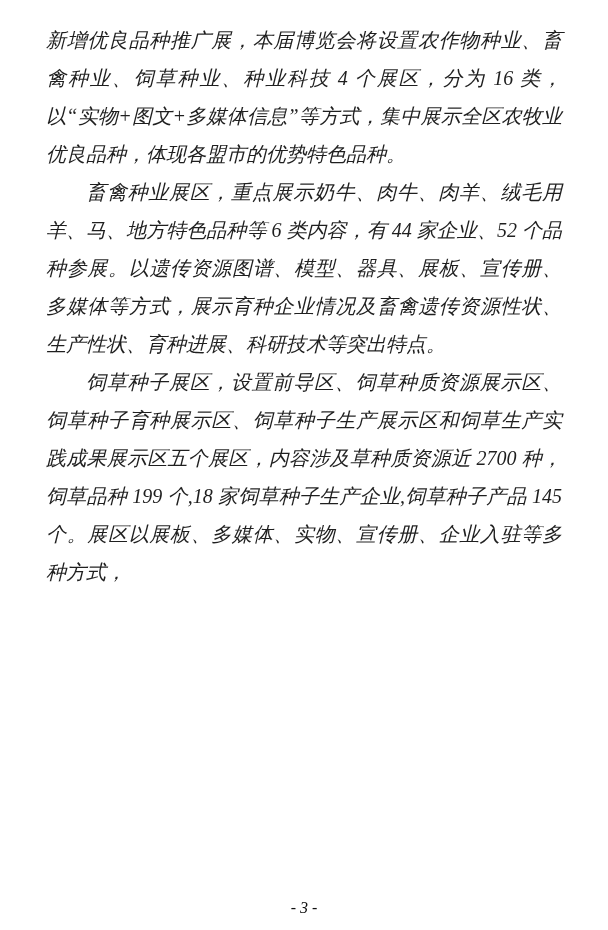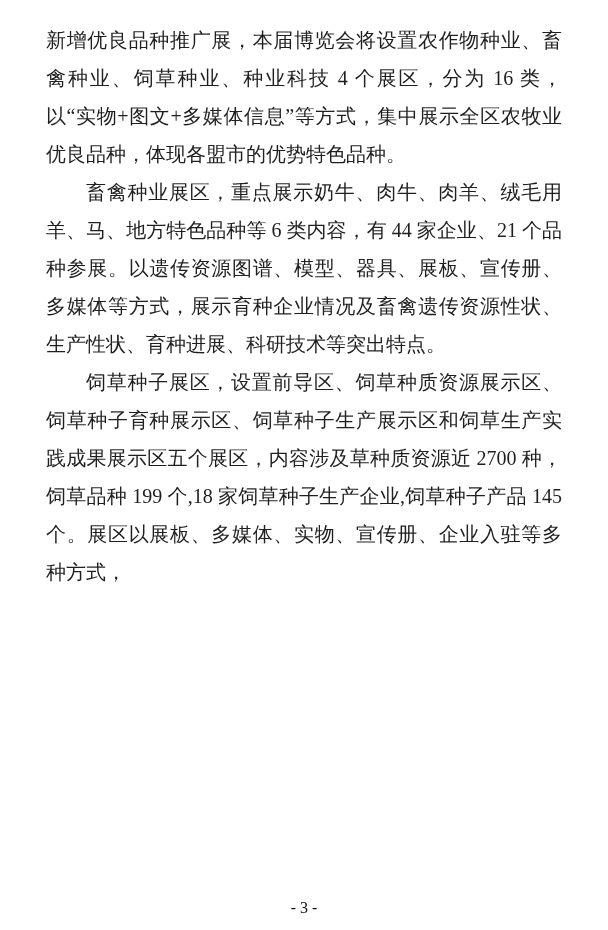--- a/index.html
+++ b/index.html
@@ -8,20 +8,21 @@
     background: #ffffff;
   }
   .doc-page {
     position: relative;
     width: 608px;
     height: 930px;
     background: #ffffff;
     overflow: hidden;
     font-family: "Liberation Serif", "DejaVu Serif", serif;
     color: #1f1f1f;
+    font-style: italic;
   }
   .doc-content {
     position: absolute;
     top: 21px;
     left: 46px;
     width: 516px;
   }
   .para {
     margin: 0;
     font-size: 20px;
@@ -44,17 +45,17 @@
     color: #111111;
     font-family: "Liberation Serif", "DejaVu Serif", serif;
   }
 </style>
 </head>
 <body>
 
 <div class="doc-page">
   <div class="doc-content">
     <p class="para continuation">新增优良品种推广展，本届博览会将设置农作物种业、畜禽种业、饲草种业、种业科技 4 个展区，分为 16 类，以“实物+图文+多媒体信息”等方式，集中展示全区农牧业优良品种，体现各盟市的优势特色品种。</p>
-    <p class="para">畜禽种业展区，重点展示奶牛、肉牛、肉羊、绒毛用羊、马、地方特色品种等 6 类内容，有 44 家企业、21 个品种参展。以遗传资源图谱、模型、器具、展板、宣传册、多媒体等方式，展示育种企业情况及畜禽遗传资源性状、生产性状、育种进展、科研技术等突出特点。</p>
+    <p class="para">畜禽种业展区，重点展示奶牛、肉牛、肉羊、绒毛用羊、马、地方特色品种等 6 类内容，有 44 家企业、52 个品种参展。以遗传资源图谱、模型、器具、展板、宣传册、多媒体等方式，展示育种企业情况及畜禽遗传资源性状、生产性状、育种进展、科研技术等突出特点。</p>
     <p class="para">饲草种子展区，设置前导区、饲草种质资源展示区、饲草种子育种展示区、饲草种子生产展示区和饲草生产实践成果展示区五个展区，内容涉及草种质资源近 2700 种，饲草品种 199 个,18 家饲草种子生产企业,饲草种子产品 145 个。展区以展板、多媒体、实物、宣传册、企业入驻等多种方式，</p>
   </div>
   <div class="page-number">- 3 -</div>
 </div>
 
 </body></html>

